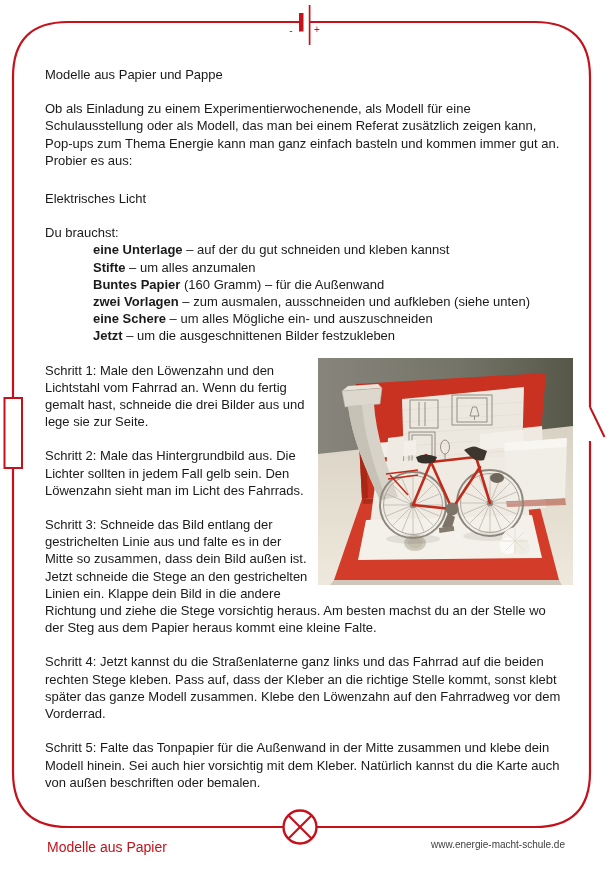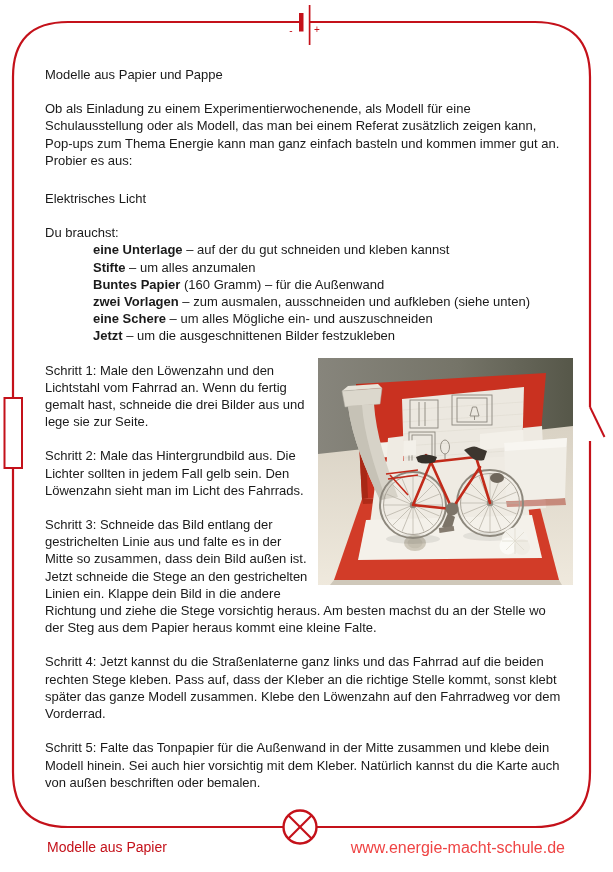--- a/index.html
+++ b/index.html
@@ -27,21 +27,21 @@
     margin:-4px -8px 14px 6px;
   }
   .photo-float svg{display:block;width:255px;height:227px;}
   .steps p:last-child{margin-bottom:16px;}
   .footer-left{
     position:absolute;left:47px;top:839px;
     font-size:14px;color:#c4111a;
   }
   .footer-right{
     position:absolute;right:48px;top:839px;
-    font-size:16px;color:#ef4444;
+    font-size:10px;color:#404040;
   }
 </style>
 </head>
 <body>
 
 <div class="page">
 
   <svg class="circuit-svg" viewBox="0 0 613 872">
     <g stroke="#c4111a" stroke-width="2.2" fill="none">
 

